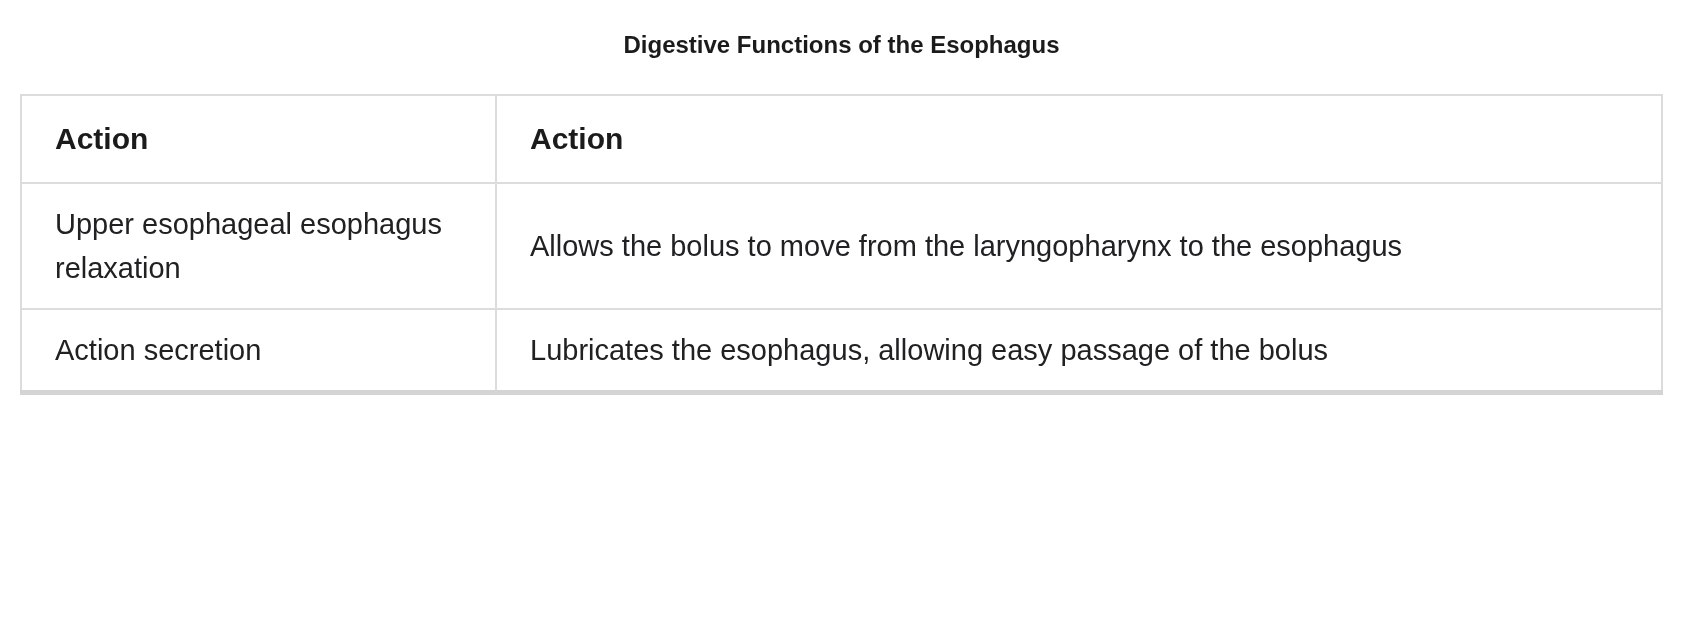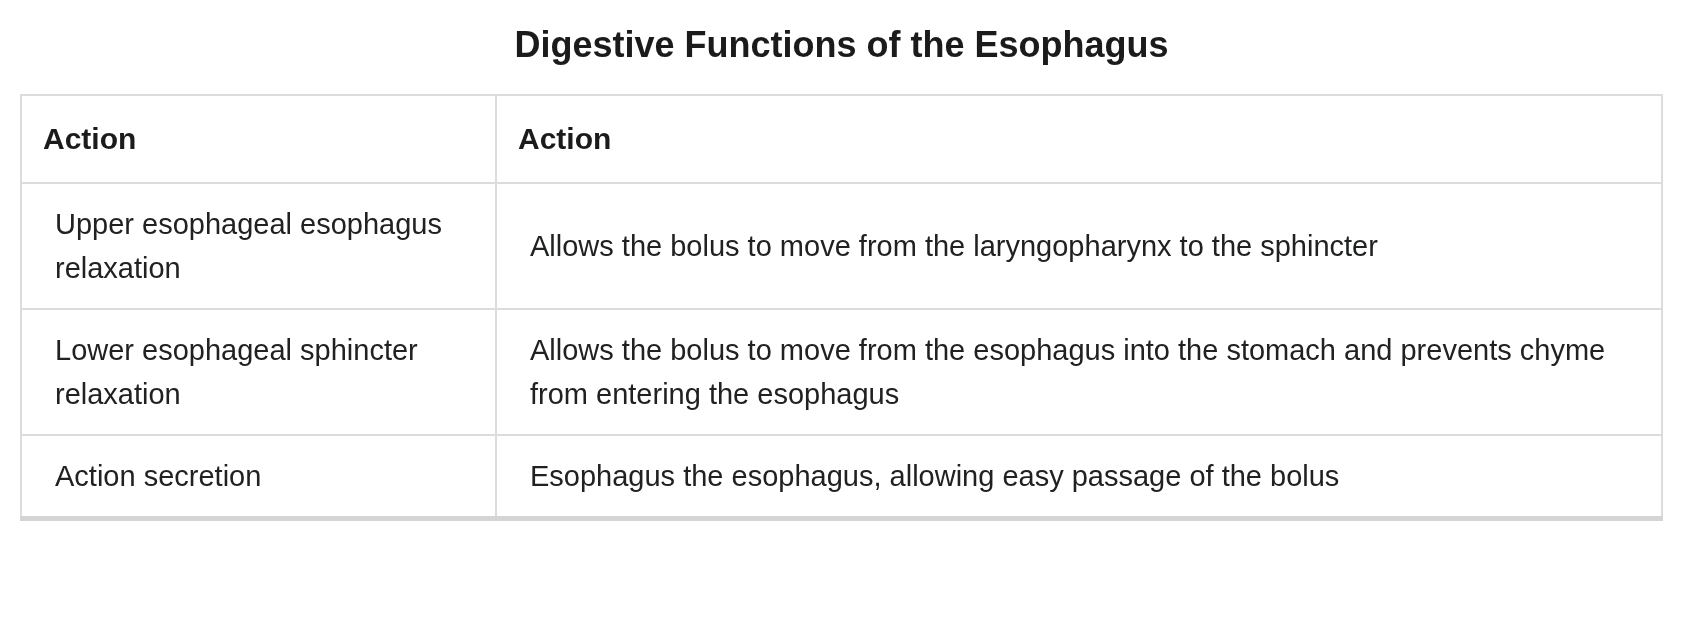--- a/index.html
+++ b/index.html
@@ -9,21 +9,21 @@
   body {
     width: 1683px;
     height: 627px;
     background: #ffffff;
     font-family: "Liberation Sans", sans-serif;
     color: #202122;
     overflow: hidden;
   }
   .page-title {
     margin: 26px 0 0 0;
-    font-size: 36px;
+    font-size: 24px;
     line-height: 38px;
     font-weight: 700;
     text-align: center;
     color: #1b1b1b;
   }
   .table-wrap {
     margin: 0 20px;
   }
   table.functions-table {
     border-collapse: collapse;
@@ -39,21 +39,21 @@
   table.functions-table td {
     border: 2px solid #dcdcdc;
     text-align: left;
     vertical-align: middle;
     background: #ffffff;
   }
   table.functions-table th {
     font-size: 30px;
     line-height: 44px;
     font-weight: 700;
-    padding: 21px 21px;
+    padding: 21px 33px;
     color: #1b1b1b;
   }
   table.functions-table td {
     font-size: 29px;
     line-height: 44px;
     font-weight: 400;
     padding: 18px 33px;
   }
   table.functions-table tr:last-child td {
     border-bottom: 5px solid #d4d4d4;
@@ -72,25 +72,21 @@
     </colgroup>
     <thead>
       <tr>
         <th>Action</th>
         <th>Action</th>
       </tr>
     </thead>
     <tbody>
       <tr>
         <td>Upper esophageal esophagus relaxation</td>
-        <td>Allows the bolus to move from the laryngopharynx to the sphincter</td>
-      </tr>
-      <tr>
-        <td>Lower esophageal sphincter relaxation</td>
-        <td>Allows the bolus to move from the esophagus into the stomach and prevents chyme from entering the esophagus</td>
+        <td>Allows the bolus to move from the laryngopharynx to the esophagus</td>
       </tr>
       <tr>
         <td>Action secretion</td>
-        <td>Esophagus the esophagus, allowing easy passage of the bolus</td>
+        <td>Lubricates the esophagus, allowing easy passage of the bolus</td>
       </tr>
     </tbody>
   </table>
 </div>
 
 </body></html>

